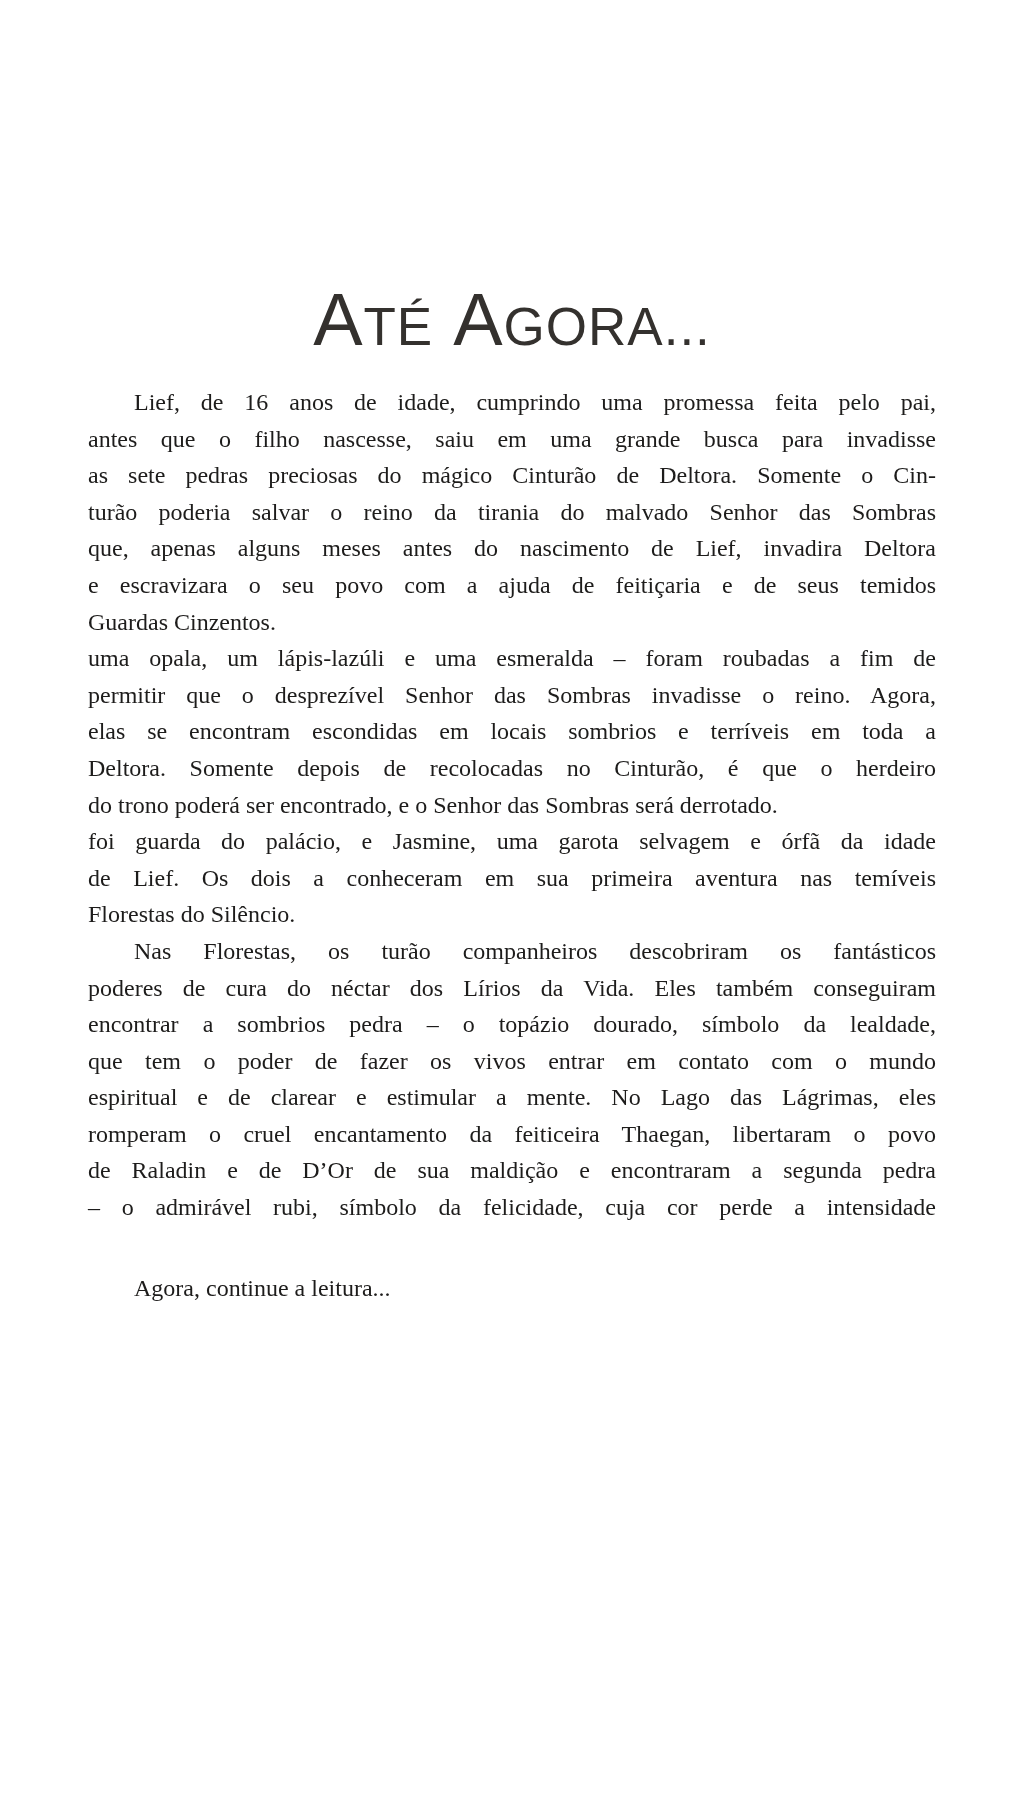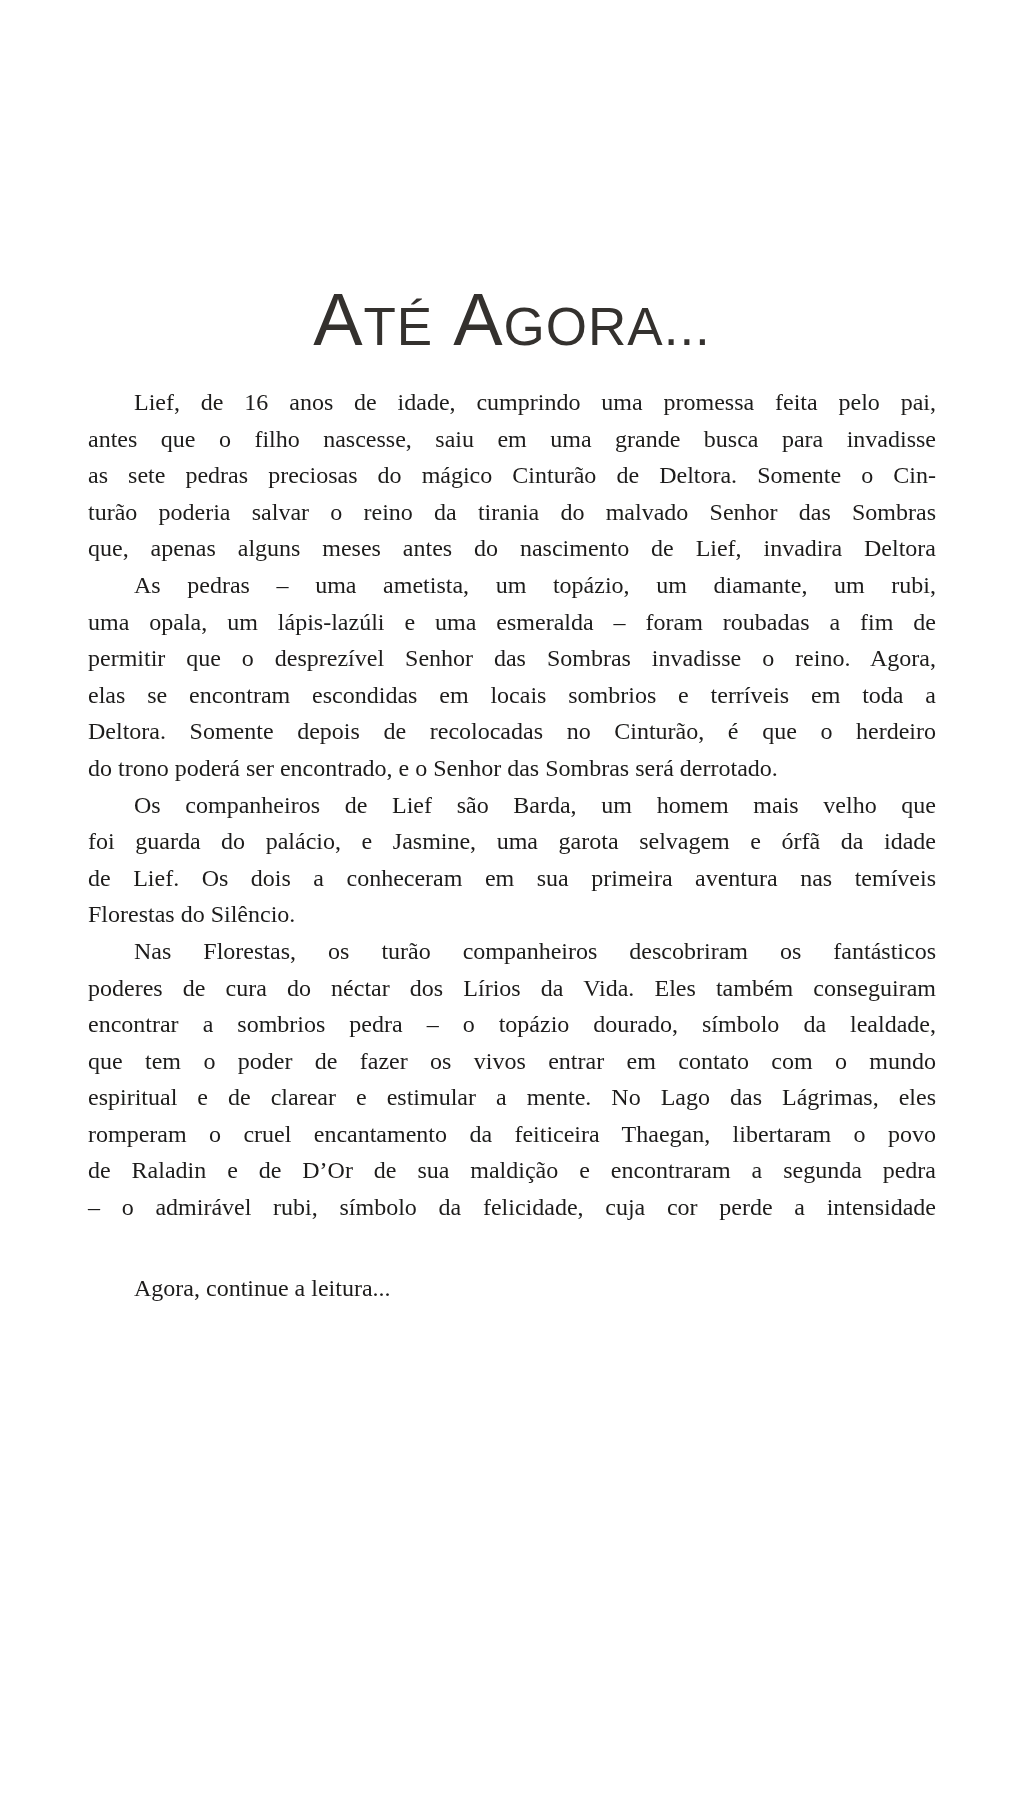--- a/index.html
+++ b/index.html
@@ -85,31 +85,31 @@
 
   <h1 class="title"><span class="word"><span class="cap">A</span><span class="rest">TÉ</span></span><span class="word"><span class="cap">A</span><span class="rest">GORA...</span></span></h1>
 
   <div class="body">
       <div class="para">
         <div class="line firstline">Lief, de 16 anos de idade, cumprindo uma promessa feita pelo pai,</div>
         <div class="line">antes que o filho nascesse, saiu em uma grande busca para invadisse</div>
         <div class="line">as sete pedras preciosas do mágico Cinturão de Deltora. Somente o Cin-</div>
         <div class="line">turão poderia salvar o reino da tirania do malvado Senhor das Sombras</div>
         <div class="line">que, apenas alguns meses antes do nascimento de Lief, invadira Deltora</div>
+        <div class="line">e escravizara o seu povo com a ajuda de feitiçaria e de seus temidos</div>
+        <div class="line lastline">Guardas Cinzentos.</div>
       </div>
       <div class="para">
-        <div class="line firstline">As pedras – uma ametista, um topázio, um diamante, um rubi,</div>
         <div class="line">uma opala, um lápis-lazúli e uma esmeralda – foram roubadas a fim de</div>
         <div class="line">permitir que o desprezível Senhor das Sombras invadisse o reino. Agora,</div>
         <div class="line">elas se encontram escondidas em locais sombrios e terríveis em toda a</div>
         <div class="line">Deltora. Somente depois de recolocadas no Cinturão, é que o herdeiro</div>
         <div class="line lastline">do trono poderá ser encontrado, e o Senhor das Sombras será derrotado.</div>
       </div>
       <div class="para">
-        <div class="line firstline">Os companheiros de Lief são Barda, um homem mais velho que</div>
         <div class="line">foi guarda do palácio, e Jasmine, uma garota selvagem e órfã da idade</div>
         <div class="line">de Lief. Os dois a conheceram em sua primeira aventura nas temíveis</div>
         <div class="line lastline">Florestas do Silêncio.</div>
       </div>
       <div class="para">
         <div class="line firstline">Nas Florestas, os turão companheiros descobriram os fantásticos</div>
         <div class="line">poderes de cura do néctar dos Lírios da Vida. Eles também conseguiram</div>
         <div class="line">encontrar a sombrios pedra – o topázio dourado, símbolo da lealdade,</div>
         <div class="line">que tem o poder de fazer os vivos entrar em contato com o mundo</div>
         <div class="line">espiritual e de clarear e estimular a mente. No Lago das Lágrimas, eles</div>

